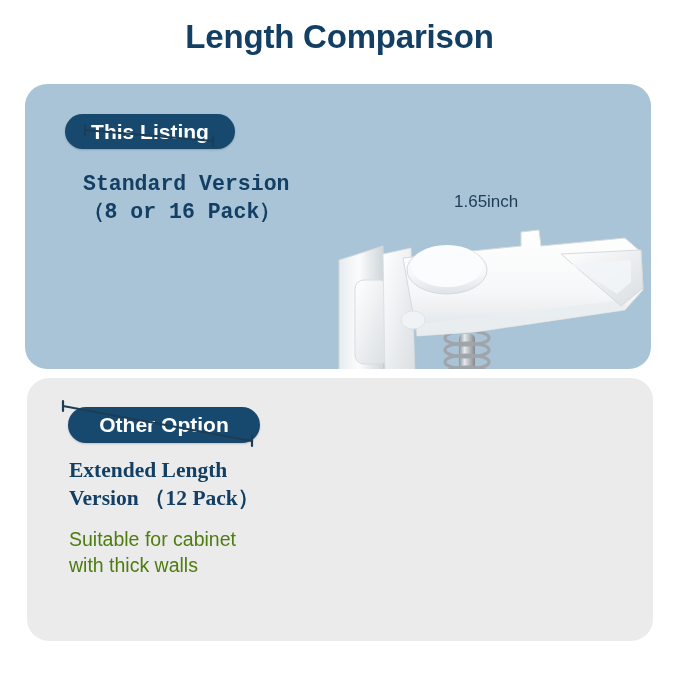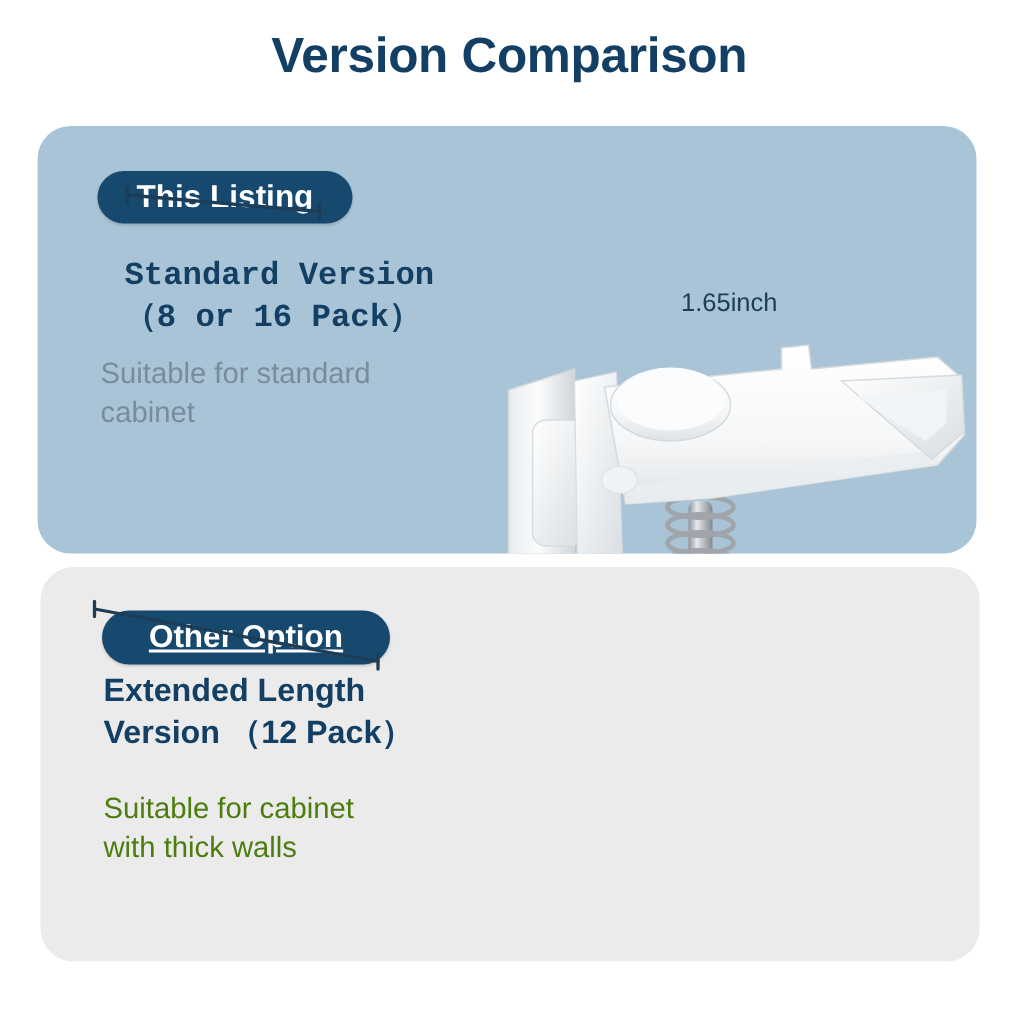--- a/index.html
+++ b/index.html
@@ -68,34 +68,33 @@
     left: 40px;
     top: 30px;
     width: 170px;
     height: 35px;
   }
   .badge-bottom {
     left: 41px;
     top: 29px;
     width: 192px;
     height: 36px;
-    text-decoration: underline;
   }
 
   
   .headline {
     position: absolute;
     font-size: 21.5px;
     font-weight: bold;
     color: #123f63;
     line-height: 1.32;
     white-space: pre-line;
   }
   .headline-top { left: 58px; top: 86px; width: 270px; font-family: Liberation Mono, monospace; }
-  .headline-bottom { left: 42px; top: 68px; width: 280px; }
+  .headline-bottom { left: 42px; top: 78px; width: 280px; font-family: Liberation Serif, serif; }
 
   .subline {
     position: absolute;
     font-size: 19.5px;
     color: #7a8b99;
     line-height: 1.35;
     white-space: pre-line;
   }
   .subline-top { left: 42px; top: 152px; width: 250px; }
   .subline-bottom { left: 42px; top: 148px; width: 260px; }
@@ -115,31 +114,29 @@
   .dim-label-top { left: 417px; top: 108px; }
   .dim-svg { position: absolute; left: 0; top: 0; }
 
   
   .product { position: absolute; }
   .product-top { left: 300px; top: 140px; width: 330px; height: 230px; }
 </style>
 </head>
 <body>
 
-<div class="page-title">Version Comparison</div>
+<div class="page-title">Length Comparison</div>
 
 <div class="panel panel-top">
 
   <div class="badge badge-top">This Listing</div>
 
   <div class="headline headline-top">Standard Version
 （8 or 16 Pack）</div>
 
-  <div class="subline subline-top">Suitable for standard
-cabinet</div>
 
   <div class="dim">
     <svg class="dim-svg" width="626" height="285" viewBox="0 0 626 285">
       <line x1="60" y1="46" x2="188" y2="57" stroke="#1d3c55" stroke-width="2.2" stroke-linecap="round"></line>
       <line x1="60" y1="41" x2="60" y2="51" stroke="#1d3c55" stroke-width="2.2" stroke-linecap="round"></line>
       <line x1="188" y1="52" x2="188" y2="62" stroke="#1d3c55" stroke-width="2.2" stroke-linecap="round"></line>
     </svg>
   </div>
   <div class="dim-label dim-label-top">1.65inch</div>
 

